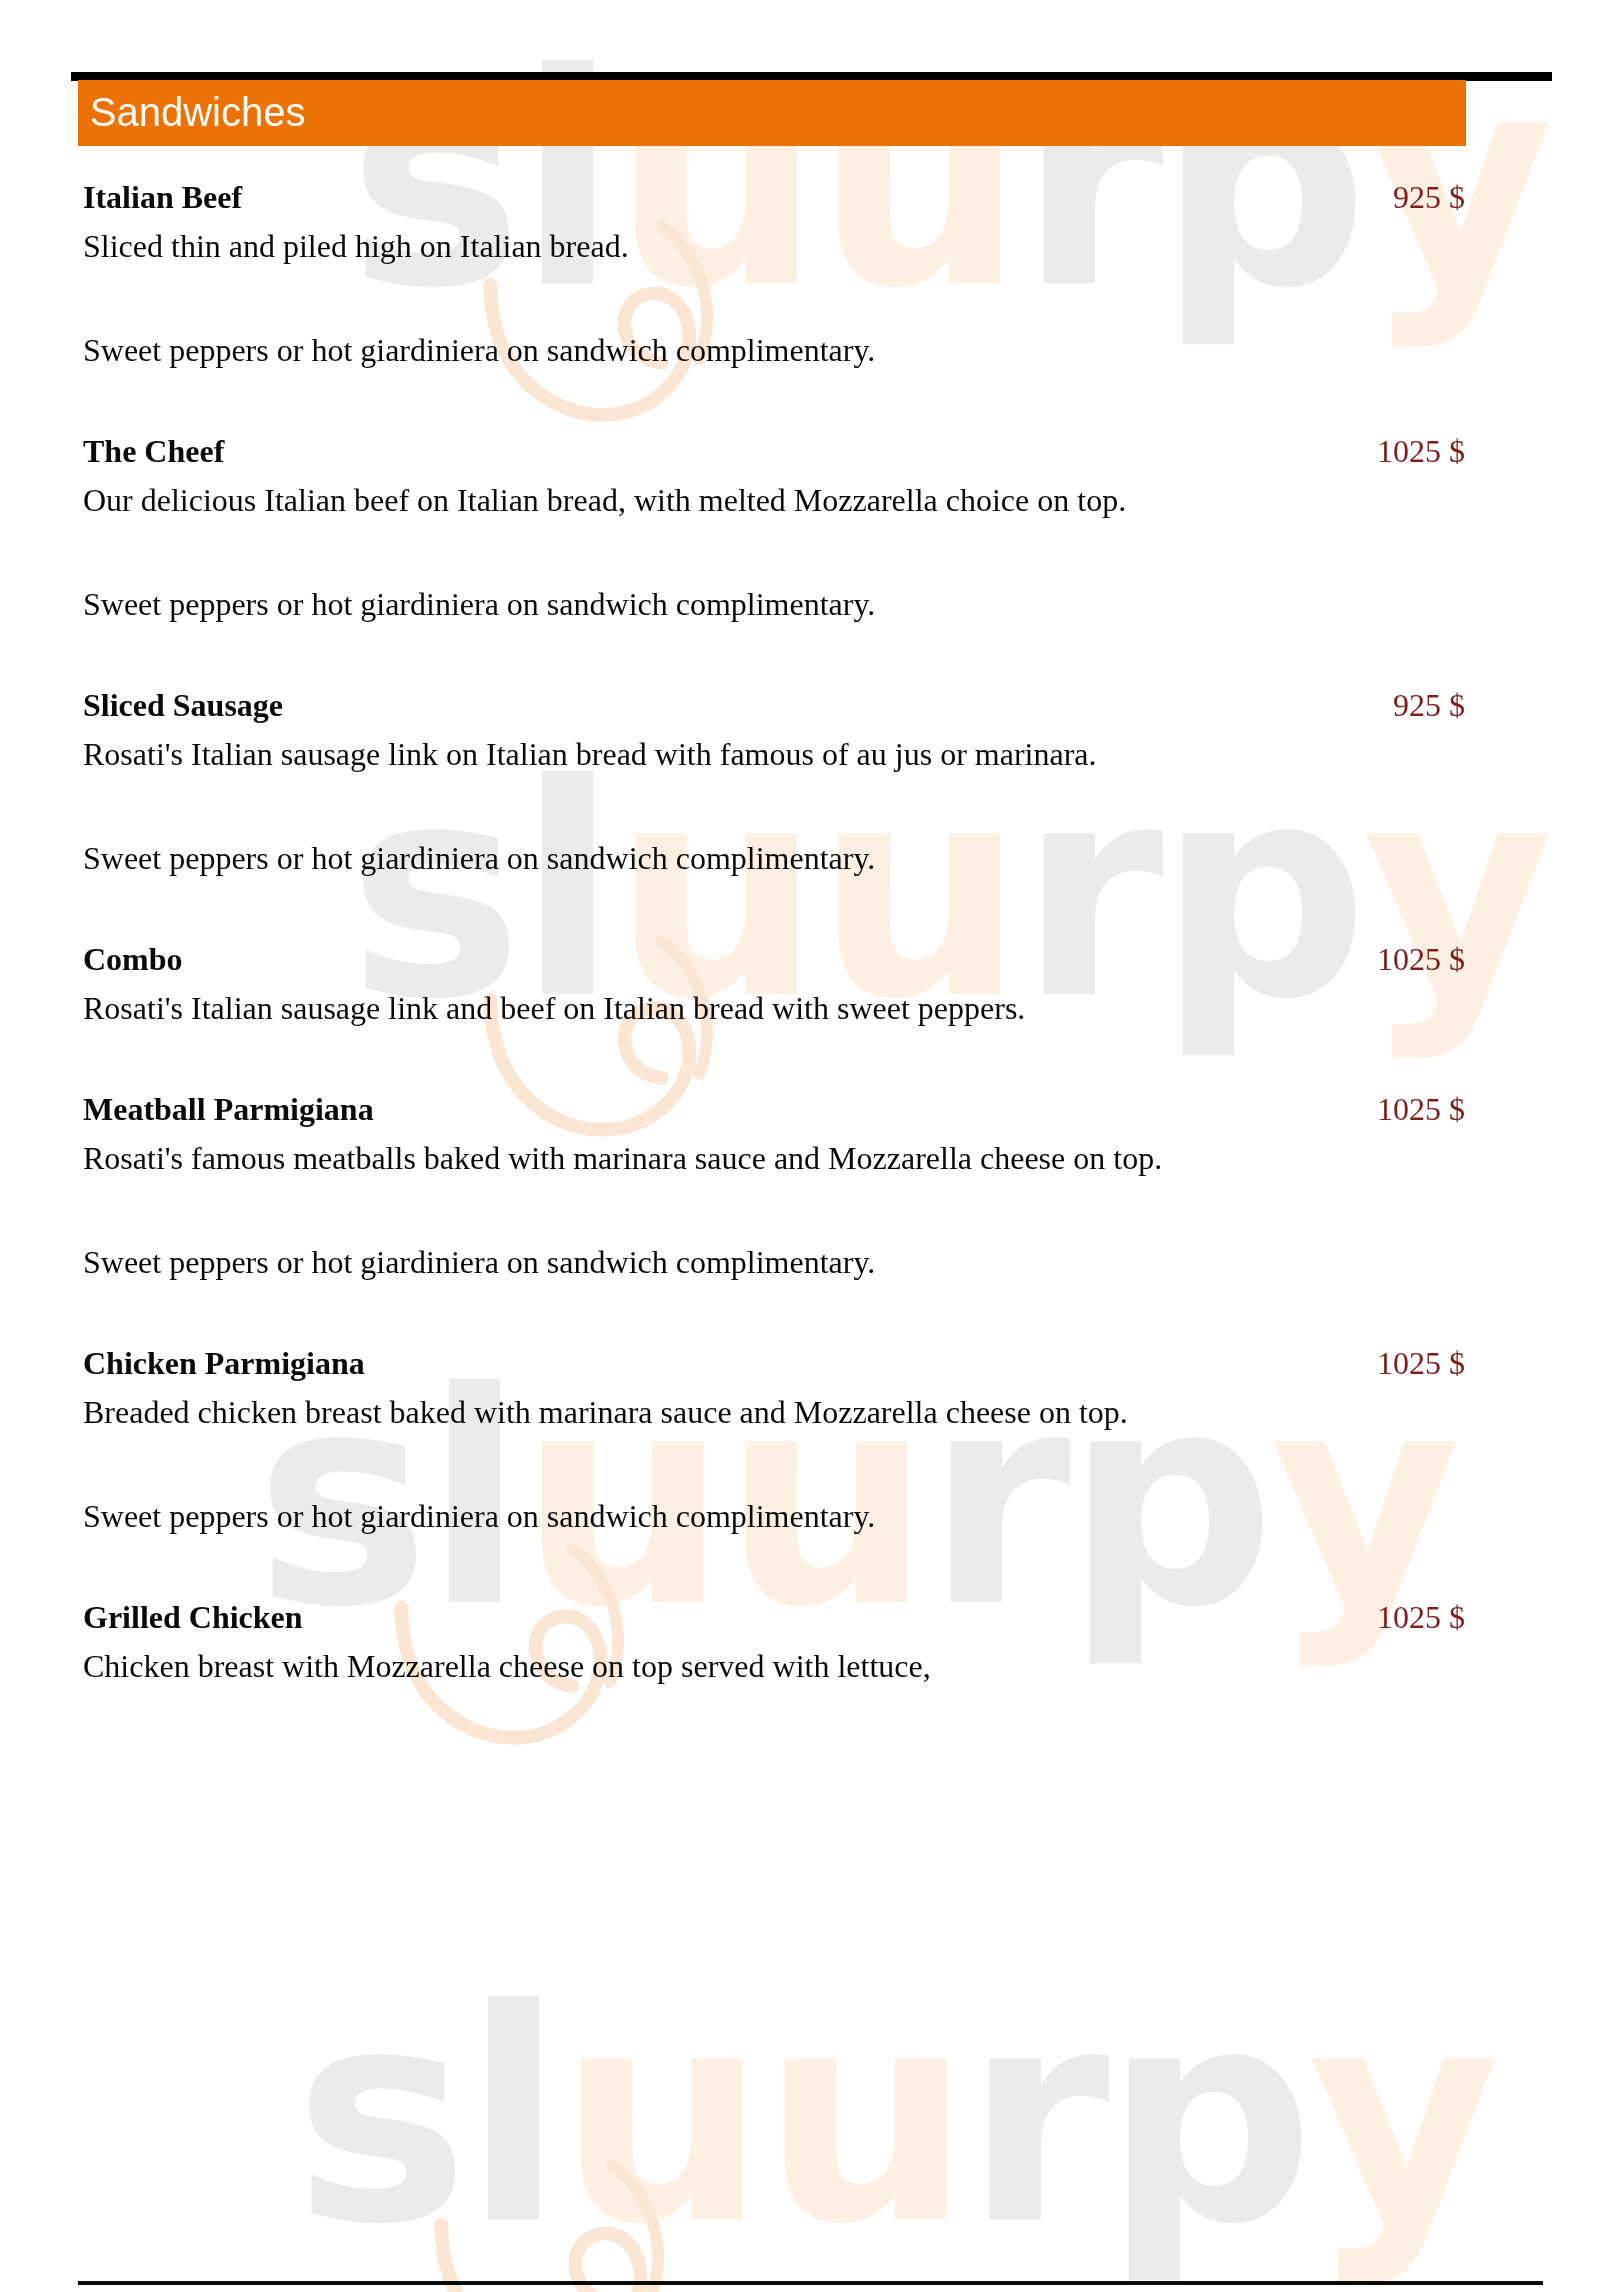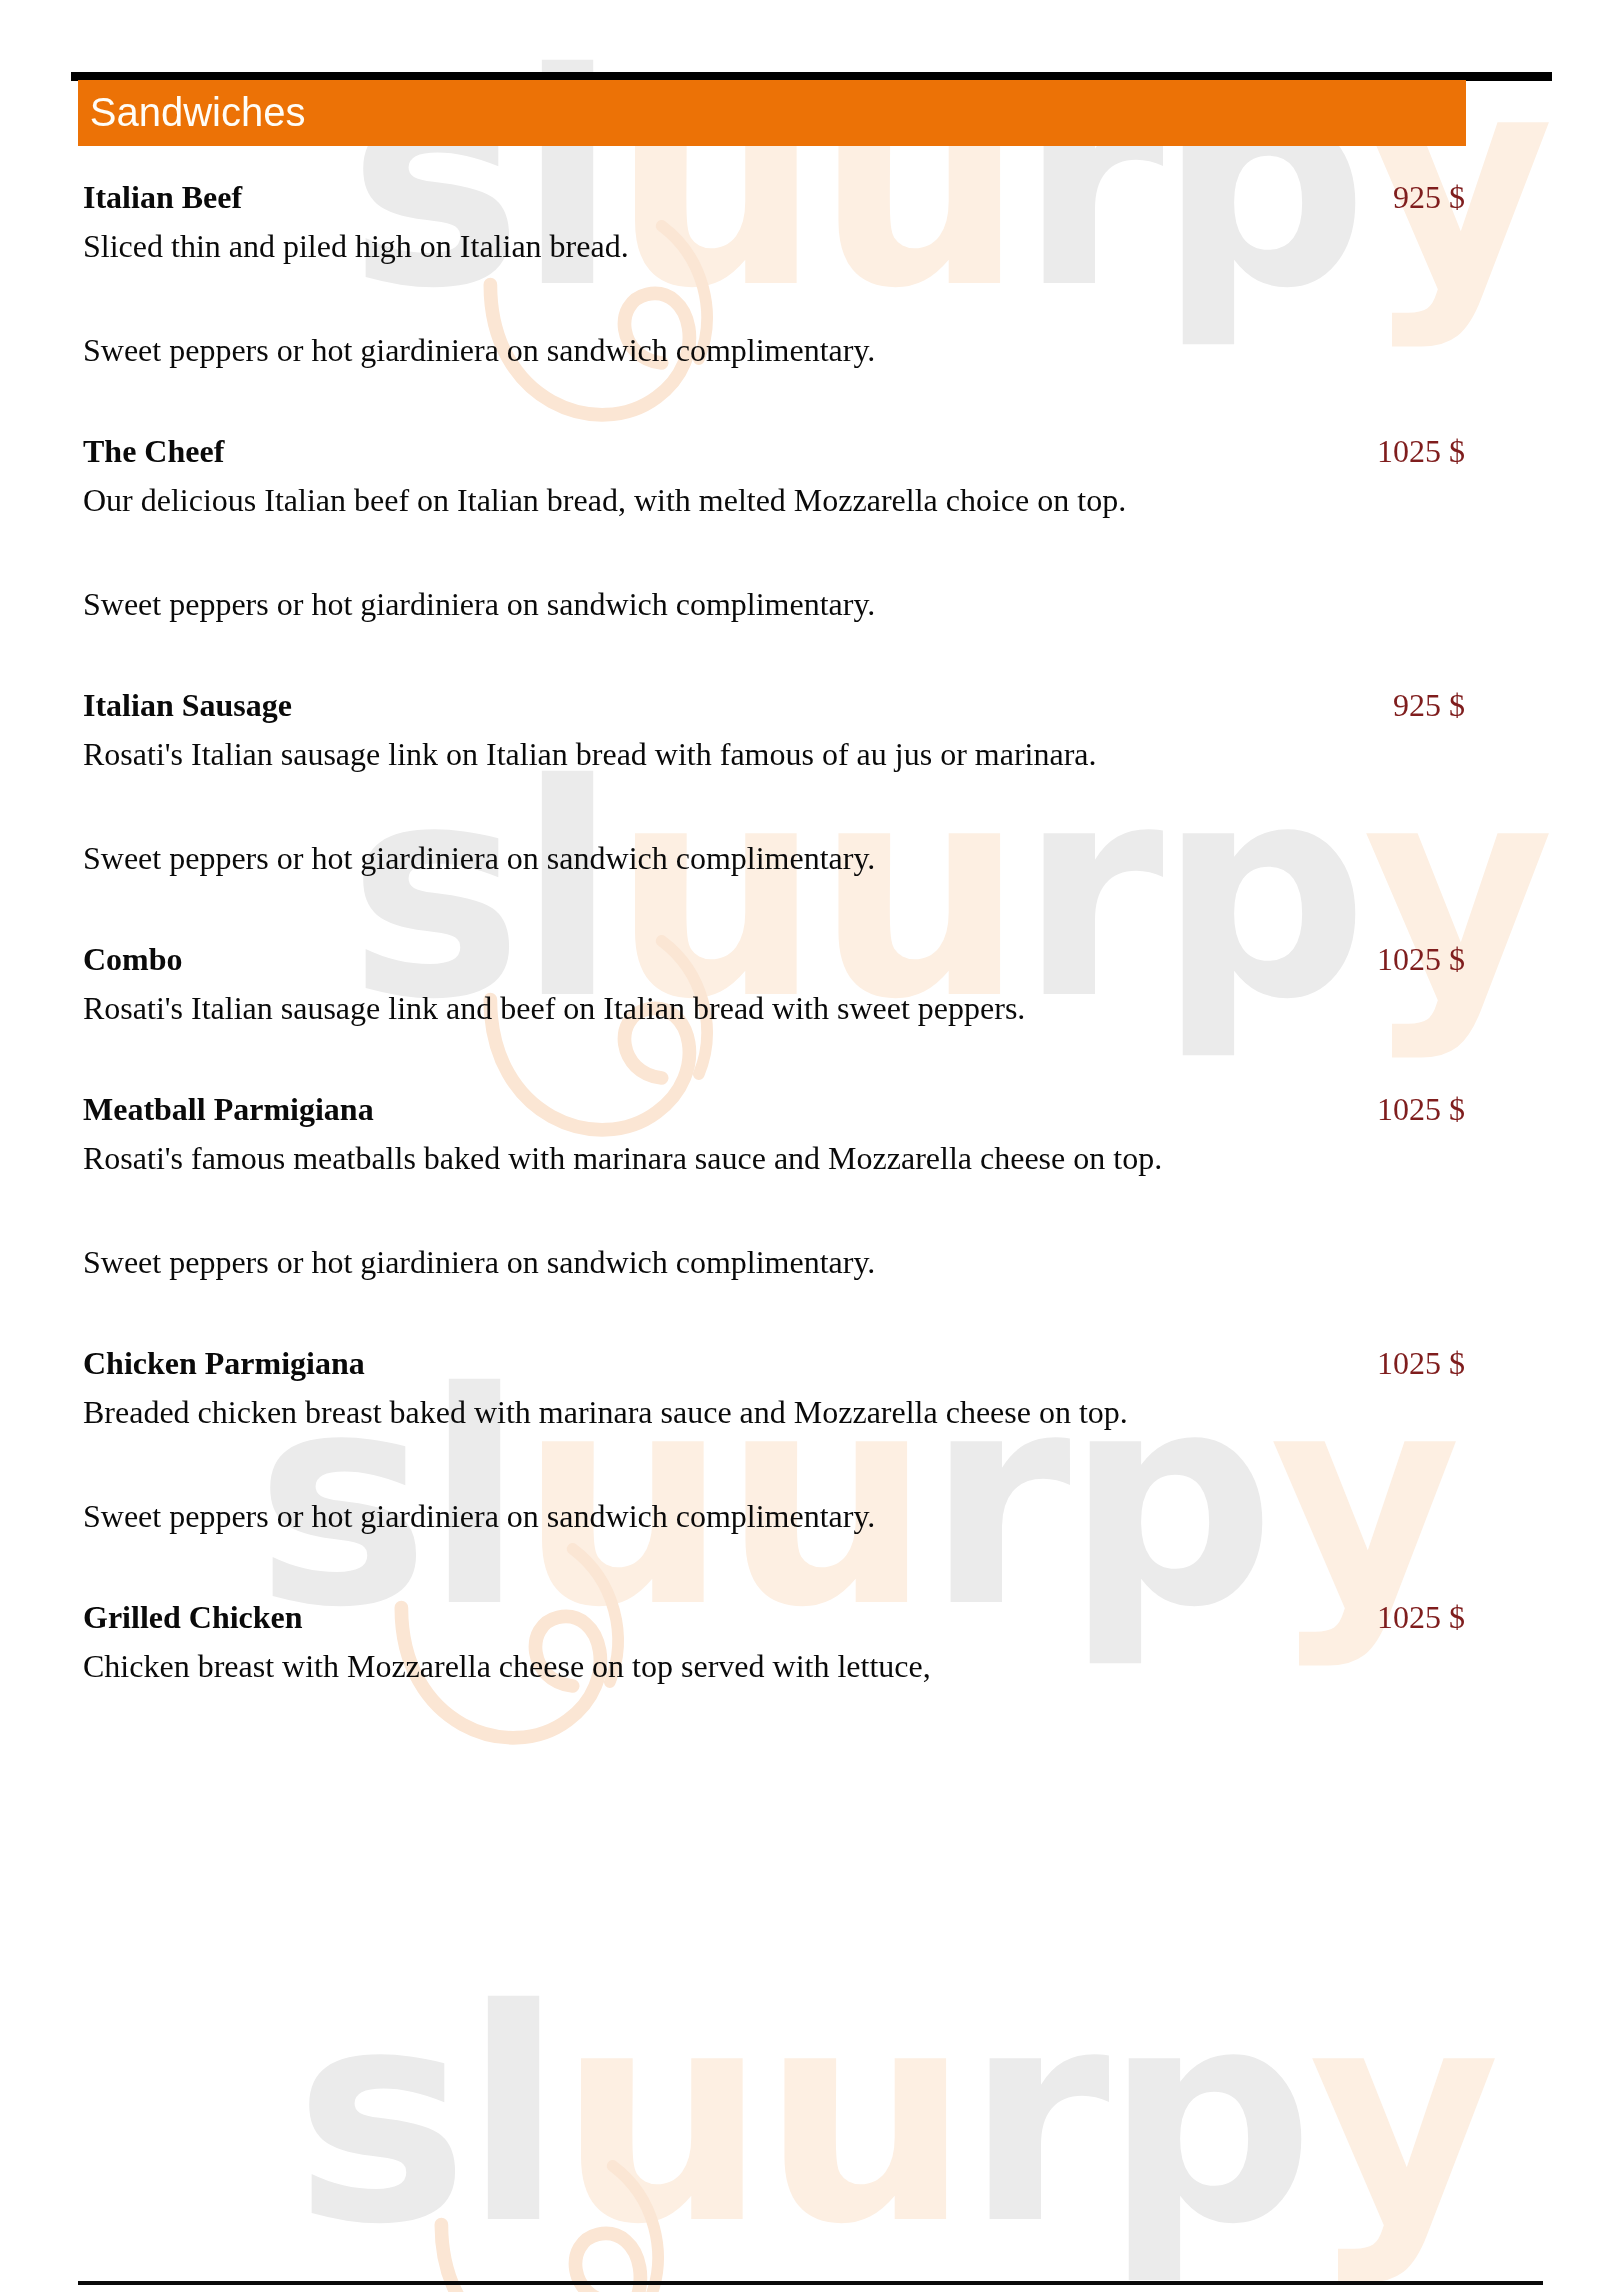--- a/index.html
+++ b/index.html
@@ -200,21 +200,21 @@
         <div class="item-head">
           <div class="item-name">The Cheef</div>
           <div class="item-price">1025 $</div>
         </div>
         <p class="item-desc">Our delicious Italian beef on Italian bread, with melted Mozzarella choice on top.</p>
         <p class="item-note">Sweet peppers or hot giardiniera on sandwich complimentary.</p>
         <div class="item-gap"></div>
       </div>
       <div class="menu-item">
         <div class="item-head">
-          <div class="item-name">Italian Sausage</div>
+          <div class="item-name">Sliced Sausage</div>
           <div class="item-price">925 $</div>
         </div>
         <p class="item-desc">Rosati's Italian sausage link on Italian bread with famous of au jus or marinara.</p>
         <p class="item-note">Sweet peppers or hot giardiniera on sandwich complimentary.</p>
         <div class="item-gap"></div>
       </div>
       <div class="menu-item">
         <div class="item-head">
           <div class="item-name">Combo</div>
           <div class="item-price">1025 $</div>

